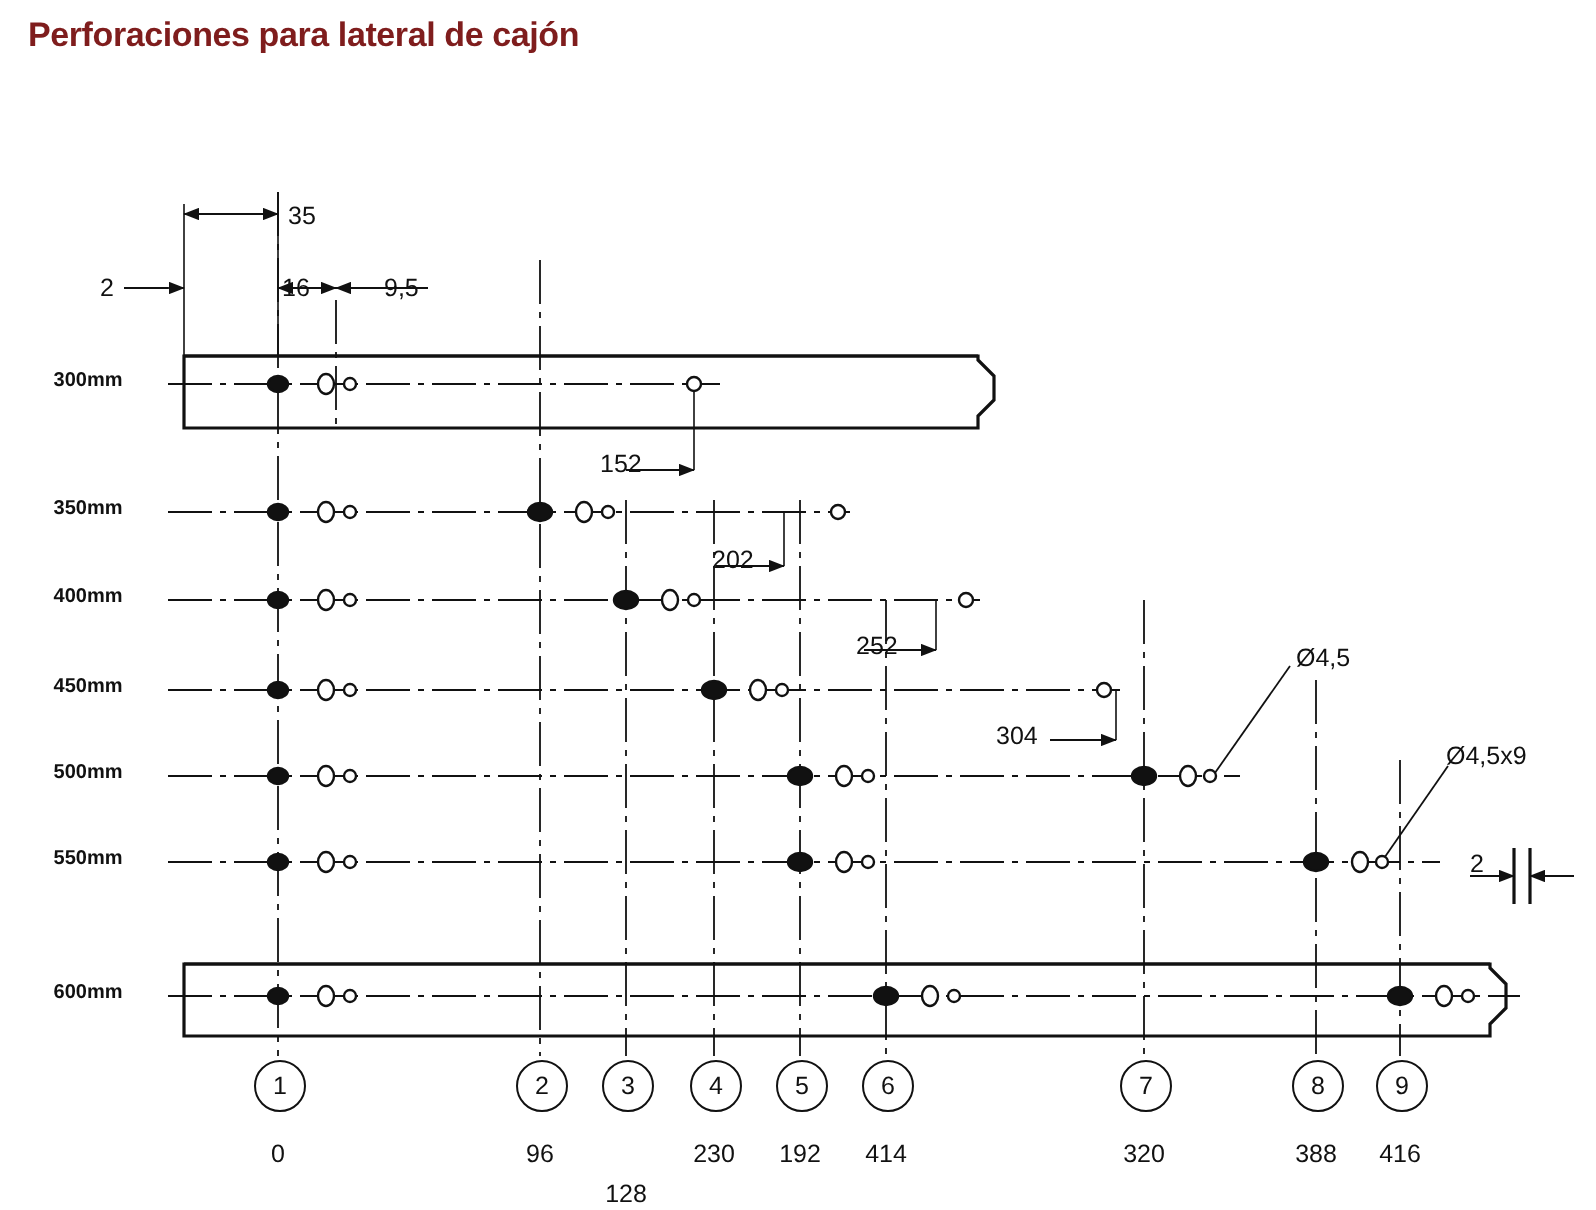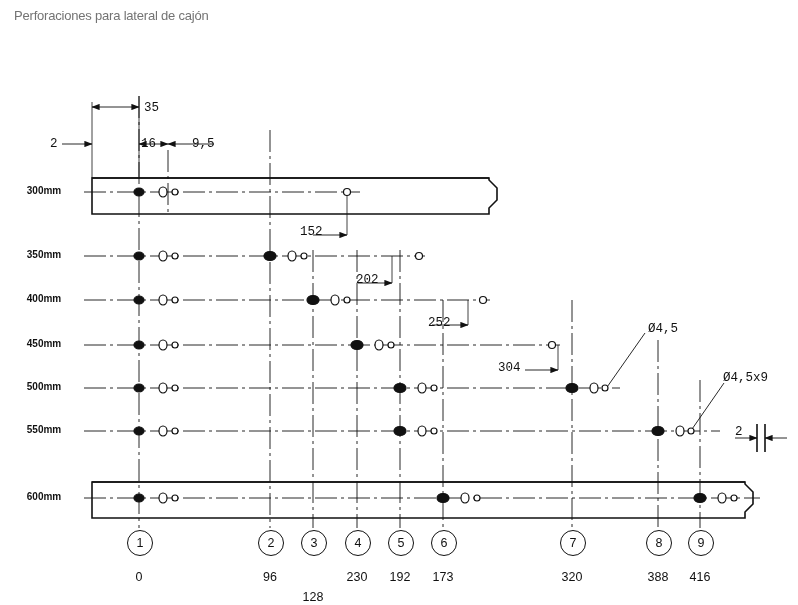--- a/index.html
+++ b/index.html
@@ -7,39 +7,39 @@
     width:798px;height:605px;
     background:#ffffff;
     font-family:"Liberation Sans", sans-serif;
     color:#111111;
     overflow:hidden;
     position:relative;
   }
   #title{
     position:absolute;
     left:14px; top:8px;
-    font-size:13px;
-    font-weight:normal;
+    font-size:17px;
+    font-weight:bold;
     letter-spacing:-0.2px;
-    color:#737373;
+    color:#7f1d1d;
   }
   #canvas{position:absolute;left:0;top:0;width:798px;height:605px;}
   .lbl{
     position:absolute;
     font-size:12.5px;
     color:#111;
     white-space:nowrap;
   }
   .rowlbl{
     font-size:10px;
     font-weight:bold;
     text-align:center;
   }
   .collbl{font-size:12.5px;text-align:center;}
-  .dimlbl{font-size:12.5px;font-family:Liberation Mono, monospace;}
+  .dimlbl{font-size:12.5px;}
   .circnum{
     position:absolute;
     width:24px;height:24px;
     border:1.2px solid #111;
     border-radius:50%;
     font-size:12.5px;
     line-height:24px;
     text-align:center;
     background:#fff;
   }
@@ -217,16 +217,16 @@
 <div class="circnum" style="left:431px;top:530px;">6</div>
 <div class="circnum" style="left:560px;top:530px;">7</div>
 <div class="circnum" style="left:646px;top:530px;">8</div>
 <div class="circnum" style="left:688px;top:530px;">9</div>
 
 <div class="lbl collbl" style="left:119px;top:570px;width:40px;">0</div>
 <div class="lbl collbl" style="left:250px;top:570px;width:40px;">96</div>
 <div class="lbl collbl" style="left:293px;top:570px;width:40px;margin-top:20px;">128</div>
 <div class="lbl collbl" style="left:337px;top:570px;width:40px;">230</div>
 <div class="lbl collbl" style="left:380px;top:570px;width:40px;">192</div>
-<div class="lbl collbl" style="left:423px;top:570px;width:40px;">173</div>
+<div class="lbl collbl" style="left:423px;top:570px;width:40px;">414</div>
 <div class="lbl collbl" style="left:552px;top:570px;width:40px;">320</div>
 <div class="lbl collbl" style="left:638px;top:570px;width:40px;">388</div>
 <div class="lbl collbl" style="left:680px;top:570px;width:40px;">416</div>
 
 </body></html>

